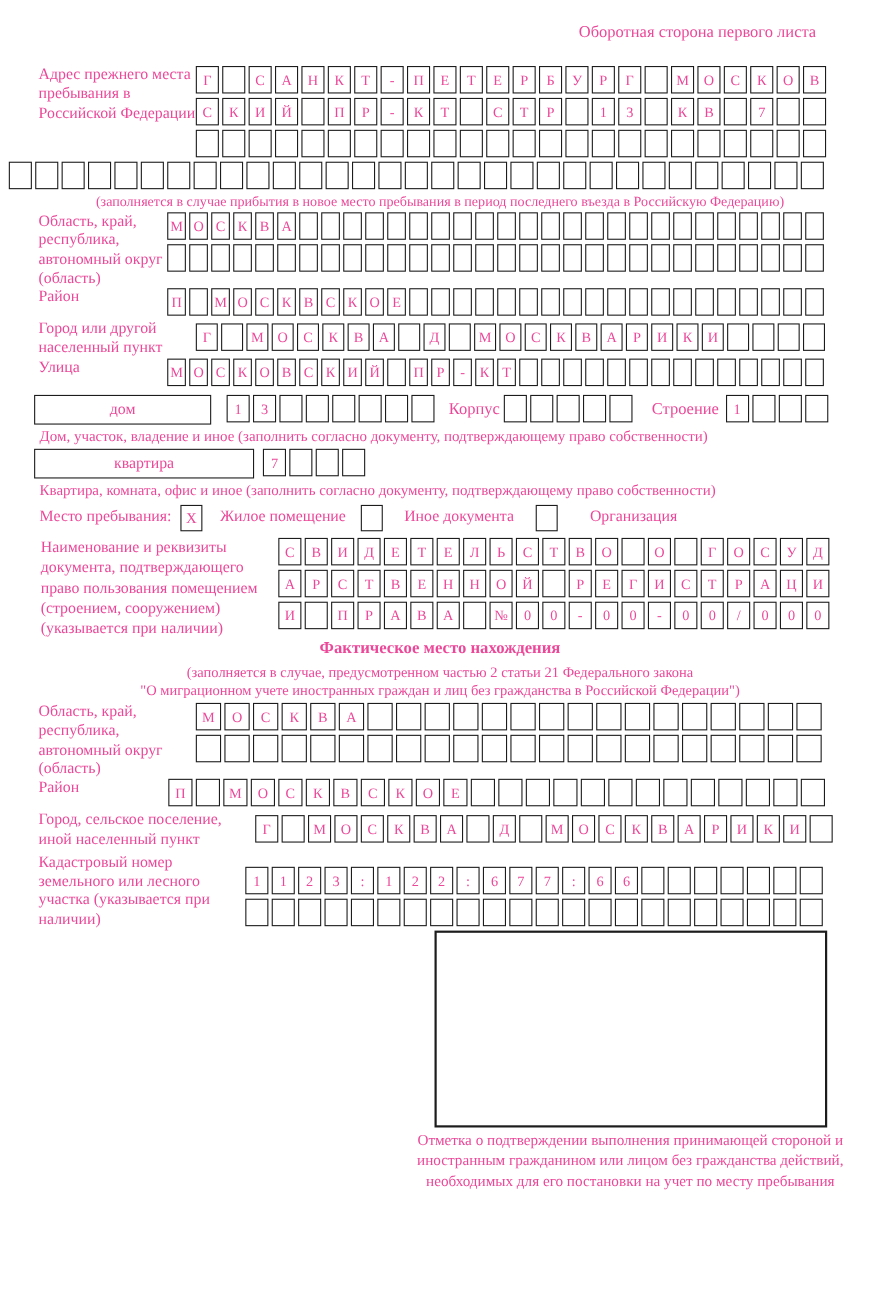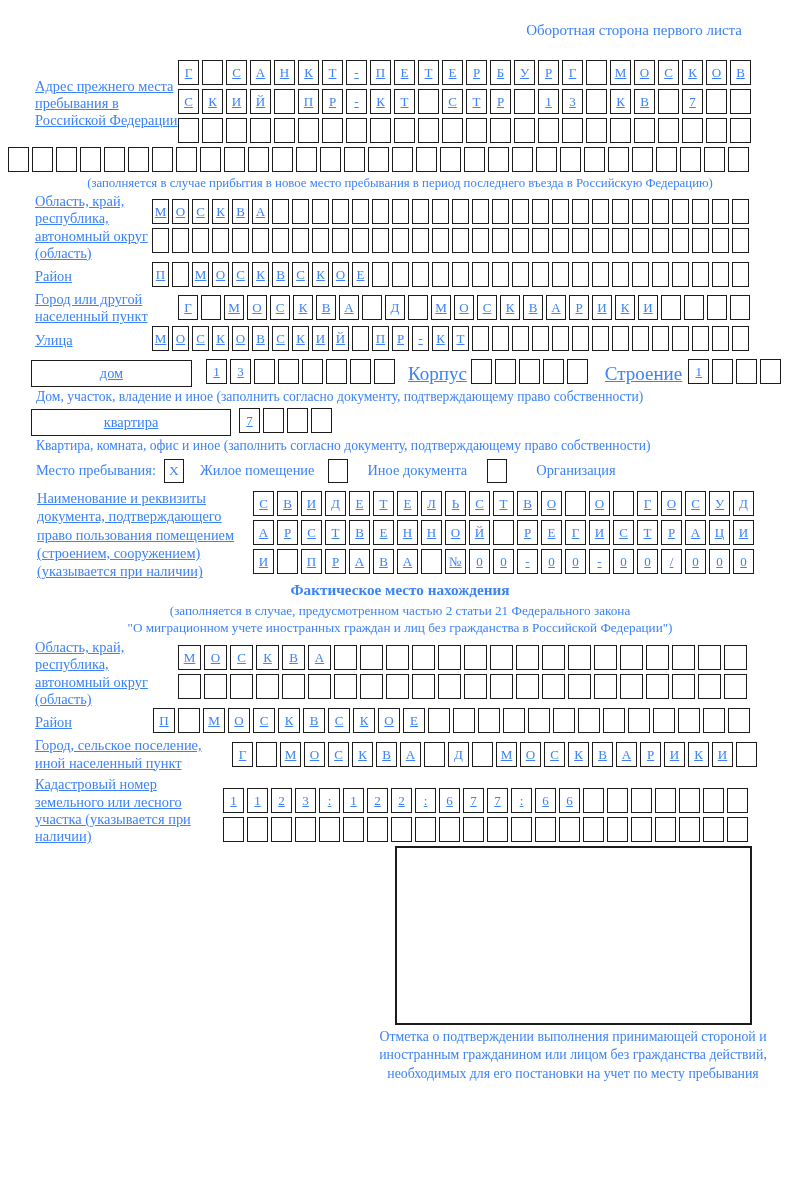--- a/index.html
+++ b/index.html
@@ -1,22 +1,22 @@
 <!DOCTYPE html>
 <html><head>
 <meta charset="utf-8">
 <style>
   html,body{margin:0;padding:0;background:#fff;}
   .page{
-    width:800px;height:1180px;background:#ffffff;color:#3b82f6;
+    width:800px;height:1180px;background:#ffffff;color:#ec4899;
     font-family:"Liberation Serif", "DejaVu Serif", serif;
     overflow:hidden;position:relative;
   }
   .hdr{ text-align:right; padding:22px 58px 0 0; font-size:15px; }
-  .grp{ display:flex; align-items:center;text-decoration:underline; }
+  .grp{ display:flex; align-items:flex-start; }
   .lbl{ font-size:14.4px; line-height:1.2; flex:none; }
   .lw117{width:117px;} .lw143{width:143px;} .lw118{width:118px;}
   .lw216{width:216px; line-height:1.28;} .lw197{width:197px;} .lw188{width:188px;}
   .rows{ flex:none; }
   .boxes{ display:flex; margin-bottom:4px; }
   .cell{
     flex:none; box-sizing:border-box;
     width:var(--cw,21px); height:25px; margin-right:3px;
     border:1.7px solid #1c1c1c; background:#fff;
     display:flex; align-items:center; justify-content:center;
@@ -27,21 +27,21 @@
   .mt2{margin-top:2px;} .mt3{margin-top:3px;} .mt4{margin-top:4px;} .mt6{margin-top:6px;}
   .ml8{margin-left:8px;} .ml31{margin-left:31px;} .ml35{margin-left:35px;} .ml37{margin-left:37px;}
   .note{ font-size:12.8px; }
   .center{ text-align:center; }
   .sect-title{ margin-top:3px; text-align:center; font-weight:bold; font-size:15.2px; }
   .bigbox{
     box-sizing:border-box; border:1.7px solid #1c1c1c; height:27px;
     display:flex; align-items:center; justify-content:center;
     font-size:14.4px; flex:none;
   }
-  .inline-lbl{ font-size:19px; line-height:27px; flex:none; }
+  .inline-lbl{ font-size:15px; line-height:27px; flex:none; }
   .caption{ font-size:13.6px; margin:1px 0 0 36px; }
   .cbrow{ display:flex; align-items:center; margin:5px 0 0 36px; font-size:14.4px; }
   .cb{ width:20px; height:24px; font-size:13.5px; }
   .offset4{ margin-top:4px; } .offset3{ margin-top:3px; } .offset12{ margin-top:12px; }
   .fact-note{ font-size:13.2px; text-align:center; line-height:1.3; }
   .stamp{
     box-sizing:border-box; margin:0 0 0 395px; width:357px; height:179px;
     border:2px solid #1c1c1c; background:#fff;
   }
   .stamp-cap{ margin:3px 0 0 358px; width:430px; text-align:center; font-size:13.8px; line-height:1.33; }

